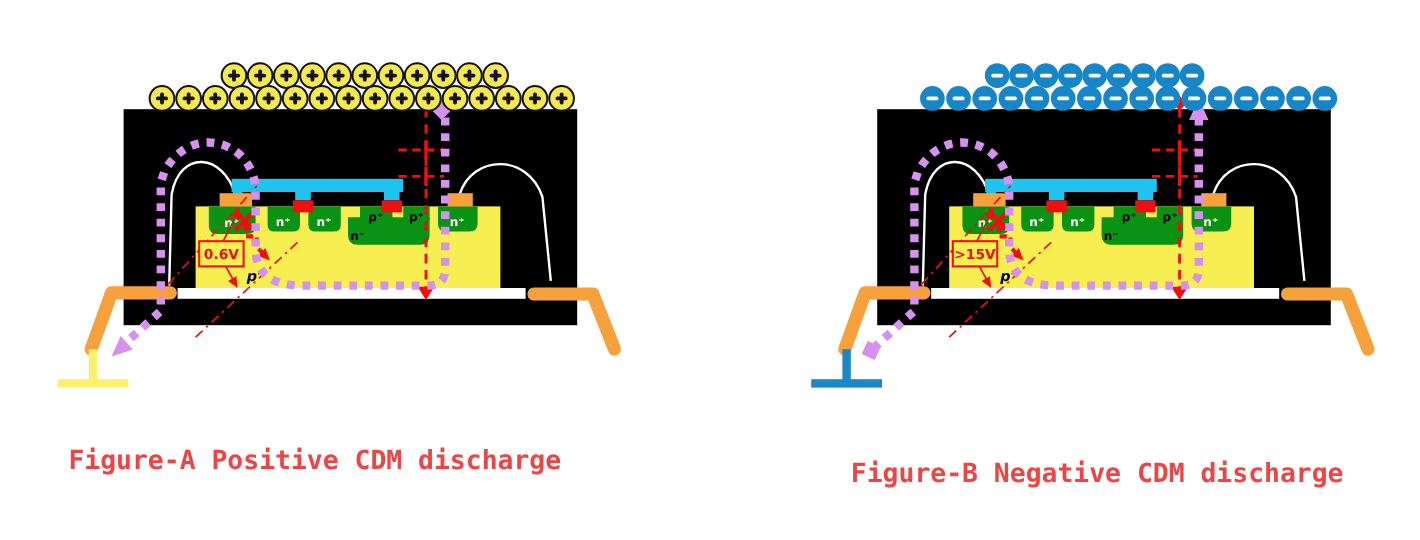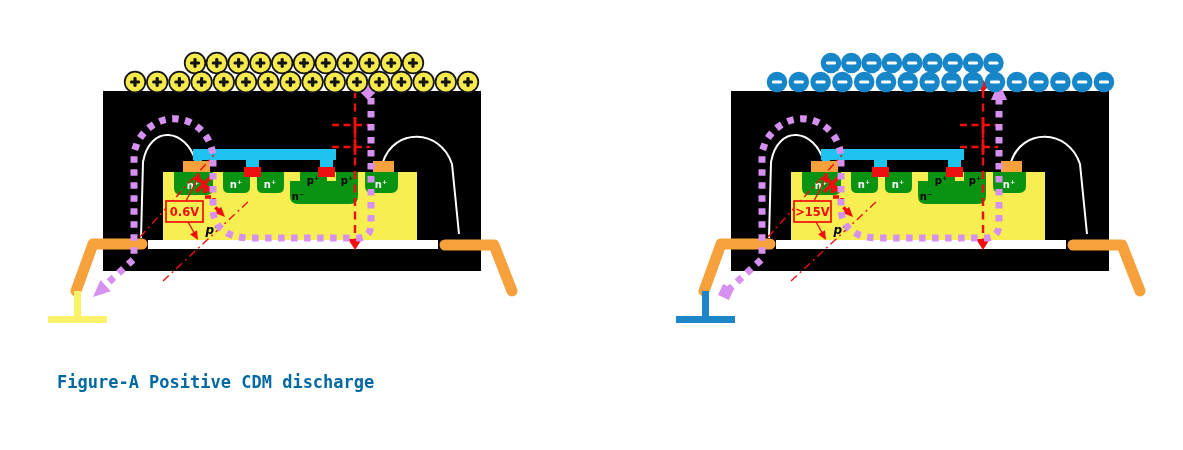--- a/index.html
+++ b/index.html
@@ -1,20 +1,20 @@
 <!DOCTYPE html>
 <html><head>
 <meta charset="utf-8">
 <style>
   html,body{margin:0;padding:0;background:#fff;}
   #stage{position:relative;width:1183px;height:450px;background:#ffffff;overflow:hidden;
          font-family:"DejaVu Sans",sans-serif;}
   #scene{position:absolute;left:0;top:0;}
-  .caption{position:absolute;color:#0369a1;font-family:"DejaVu Sans Mono",monospace;
-           font-weight:bold;font-size:17px;white-space:nowrap;}
+  .caption{position:absolute;color:#ef4444;font-family:"DejaVu Sans Mono",monospace;
+           font-weight:bold;font-size:22px;white-space:nowrap;}
   #cap-a{left:57px;top:372px;}
   #cap-b{left:709px;top:383px;}
 </style>
 </head>
 <body>
 
 <div id="stage">
   <svg id="scene" width="1183" height="450" viewBox="0 0 1183 450">
     <g id="fig-0">
         <rect x="103" y="91" width="378" height="180" fill="#000000"></rect>
@@ -260,13 +260,14 @@
           <circle cx="1060.4" cy="82" r="10.3" fill="#1786C8"></circle>
           <rect x="1055.4" y="80.4" width="10" height="3.2" rx="1.4" fill="#FFFFFF"></rect>
           <circle cx="1082.2" cy="82" r="10.3" fill="#1786C8"></circle>
           <rect x="1077.2" y="80.4" width="10" height="3.2" rx="1.4" fill="#FFFFFF"></rect>
           <circle cx="1104" cy="82" r="10.3" fill="#1786C8"></circle>
           <rect x="1099" y="80.4" width="10" height="3.2" rx="1.4" fill="#FFFFFF"></rect>
         </g>
       </g>
   </svg>
   <div class="caption" id="cap-a">Figure-A Positive CDM discharge</div>
+  <div class="caption" id="cap-b">Figure-B Negative CDM discharge</div>
 </div>
 
 </body></html>

